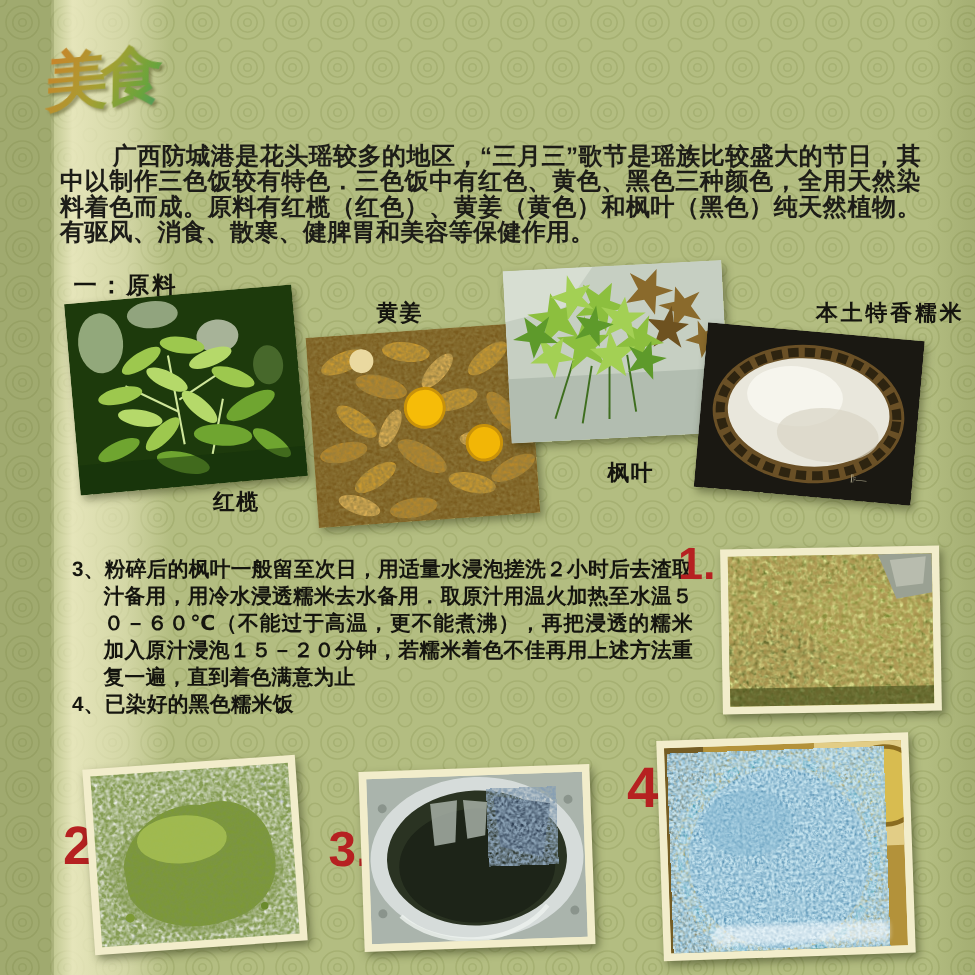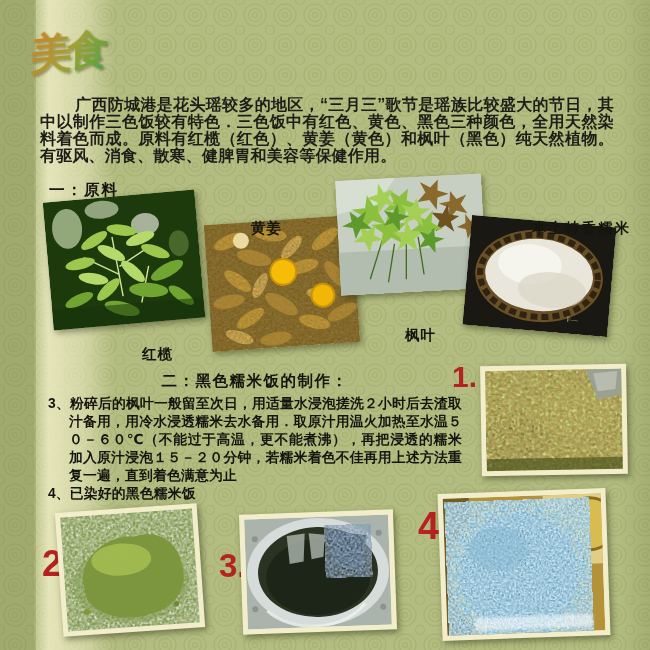--- a/index.html
+++ b/index.html
@@ -24,21 +24,21 @@
     -webkit-background-clip:text;background-clip:text;color:transparent;
     filter:drop-shadow(2px 2px 1px rgba(70,70,20,.45));
   }
   .title{left:148px;top:50px;font-size:21.5px;font-weight:bold;color:#ab1e1e;letter-spacing:1.5px;}
   .intro{
     left:40px;top:96px;width:574px;font-size:16px;font-weight:bold;color:#1d1d18;
     line-height:17px;text-indent:2.2em;letter-spacing:.2px;text-align:justify;
   }
   .sec-heading{font-size:15.5px;font-weight:bold;color:#15150f;letter-spacing:2px;text-align:center;}
   #sec1-heading{left:49px;top:180px;}
-  .ing-label{font-size:14.5px;font-weight:bold;color:#15150f;letter-spacing:1px;margin-top:20px;}
+  .ing-label{font-size:14.5px;font-weight:bold;color:#15150f;letter-spacing:1px;}
 
   .photo{box-shadow:2px 3px 6px rgba(40,45,15,.45);}
   .photo svg{display:block;}
   .framed{background:#f2edcb;padding:5px;box-shadow:2px 3px 6px rgba(40,45,15,.5);}
 
   #sec2{left:48px;top:371px;width:414px;color:#15150f;}
   #sec2 .sec-heading{letter-spacing:1.5px;margin-bottom:3px;}
   .step{font-size:13.8px;font-weight:bold;line-height:18px;letter-spacing:.2px;
     padding-left:21px;text-indent:-21px;text-align:justify;}
   .step-num{font-size:32px;font-weight:bold;color:#b62121;font-family:"Liberation Sans",sans-serif;}
@@ -204,24 +204,23 @@
     <svg width="145" height="110" viewBox="0 0 145 110">
       <rect width="145" height="110" fill="#1a1812"></rect>
       <ellipse cx="72" cy="55" rx="64" ry="46" fill="#6a5026"></ellipse>
       <ellipse cx="72" cy="55" rx="59" ry="41" fill="none" stroke="#2e2410" stroke-width="6" stroke-dasharray="7 4"></ellipse>
       <ellipse cx="72" cy="54" rx="54" ry="36" fill="#e9e7dc"></ellipse>
       <ellipse cx="62" cy="44" rx="32" ry="20" fill="#f7f6ee" opacity=".9"></ellipse>
       <ellipse cx="86" cy="68" rx="34" ry="18" fill="#d8d4c4" opacity=".7"></ellipse>
       <text x="104" y="98" font-size="7" fill="#cfc8a8" opacity=".8" font-family="serif">𝄆—</text>
     </svg>
   </div>
-  <div class="abs ing-label" style="left:532px;top:199px;letter-spacing:2px;text-align:center;">本土特香糯米</div>
+  <div class="abs ing-label" style="left:544px;top:199px;letter-spacing:2px;text-align:center;">本土特香糯米</div>
 
   <div class="abs" id="sec2">
-    <div class="sec-heading">二：黑色糯米饭的制作：</div>
     <div class="step">3、粉碎后的枫叶一般留至次日，用适量水浸泡搓洗２小时后去渣取汁备用，用冷水浸透糯米去水备用．取原汁用温火加热至水温５０－６０℃（不能过于高温，更不能煮沸），再把浸透的糯米加入原汁浸泡１５－２０分钟，若糯米着色不佳再用上述方法重复一遍，直到着色满意为止</div>
     <div class="step">4、已染好的黑色糯米饭</div>
   </div>
 
   <div class="abs step-num" style="left:452px;top:360px;font-size:30px;">1.</div>
   <div class="abs framed photo" style="left:481px;top:365px;transform:rotate(-1deg);">
     <svg width="136" height="100" viewBox="0 0 136 100">
       <defs>
         <filter id="spkL1">
             <feTurbulence type="fractalNoise" baseFrequency="0.35" numOctaves="2" seed="11"></feTurbulence>

